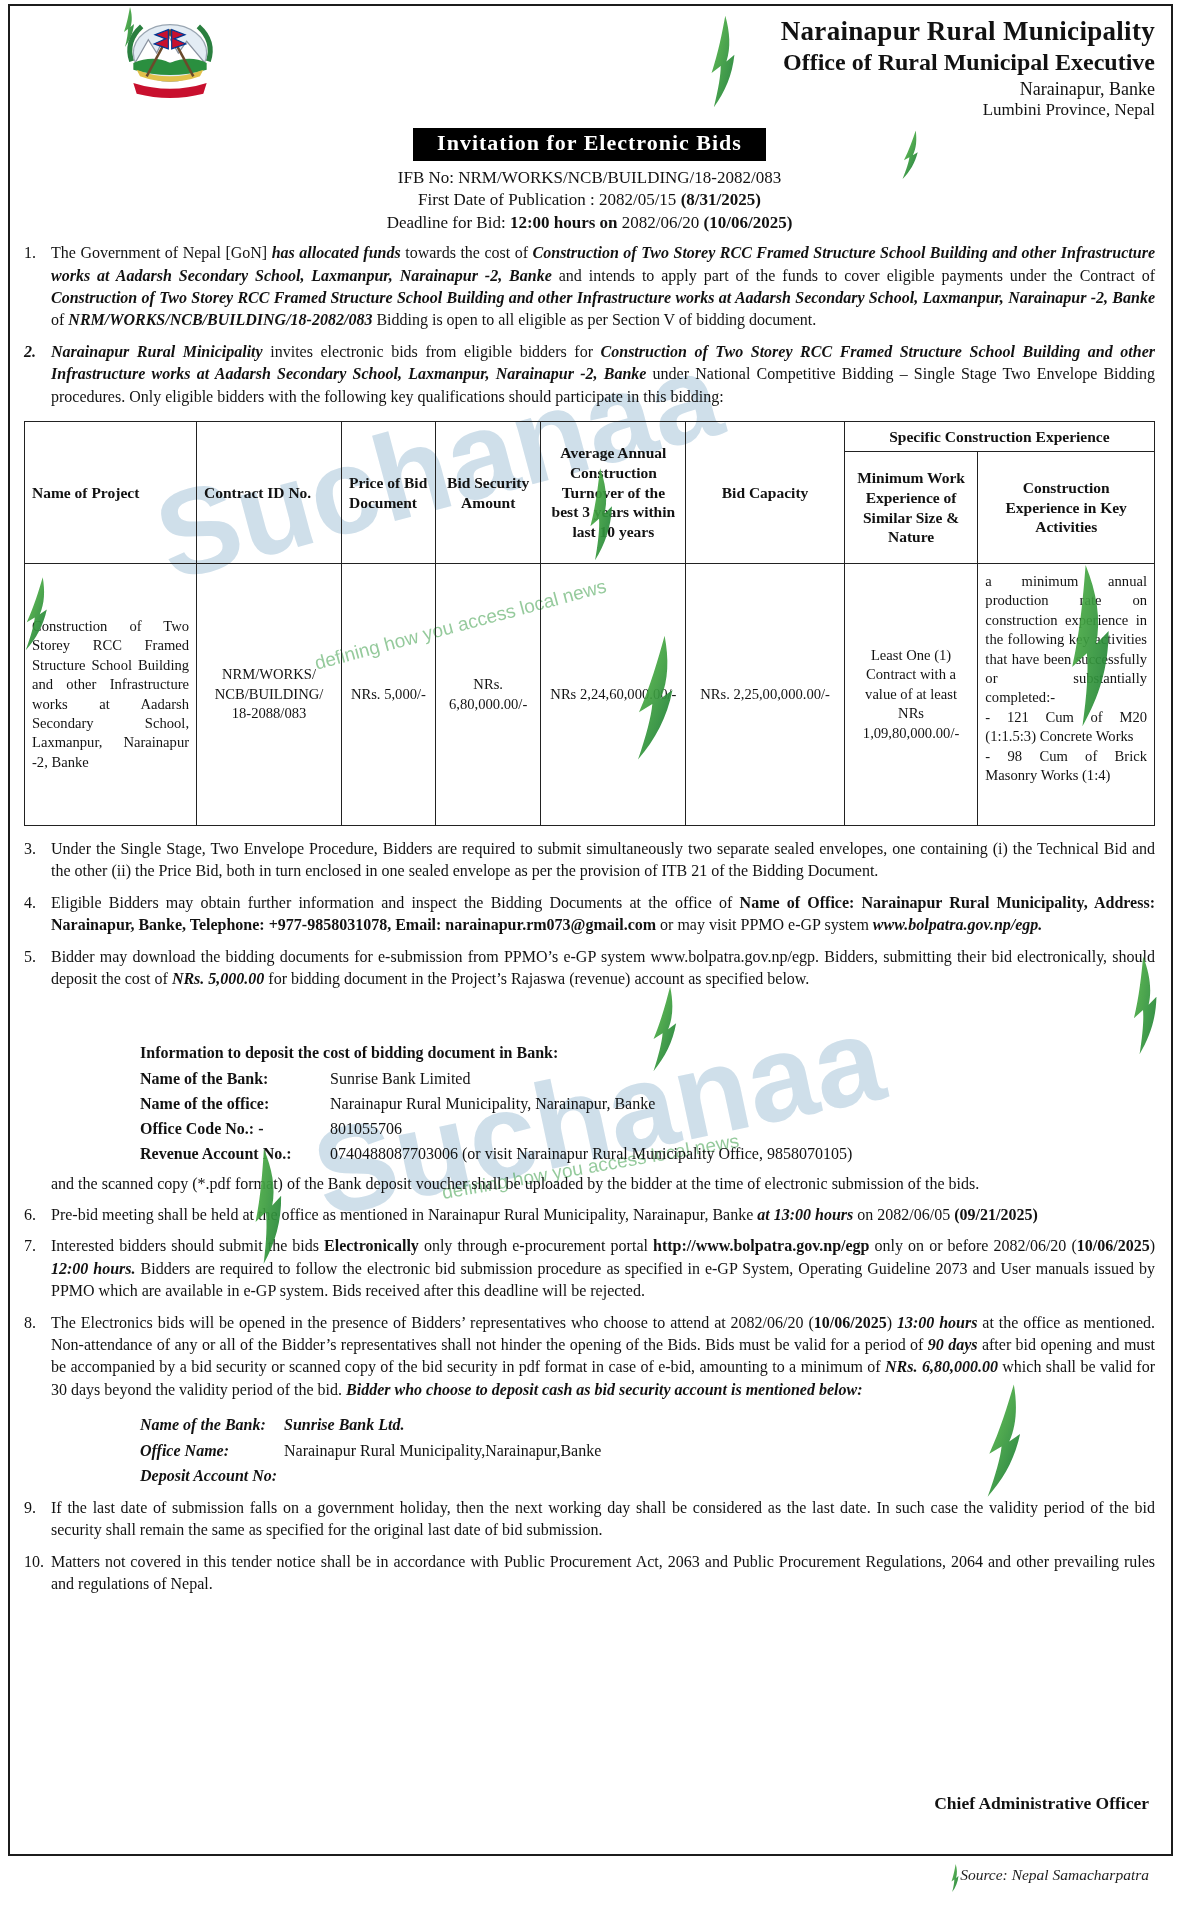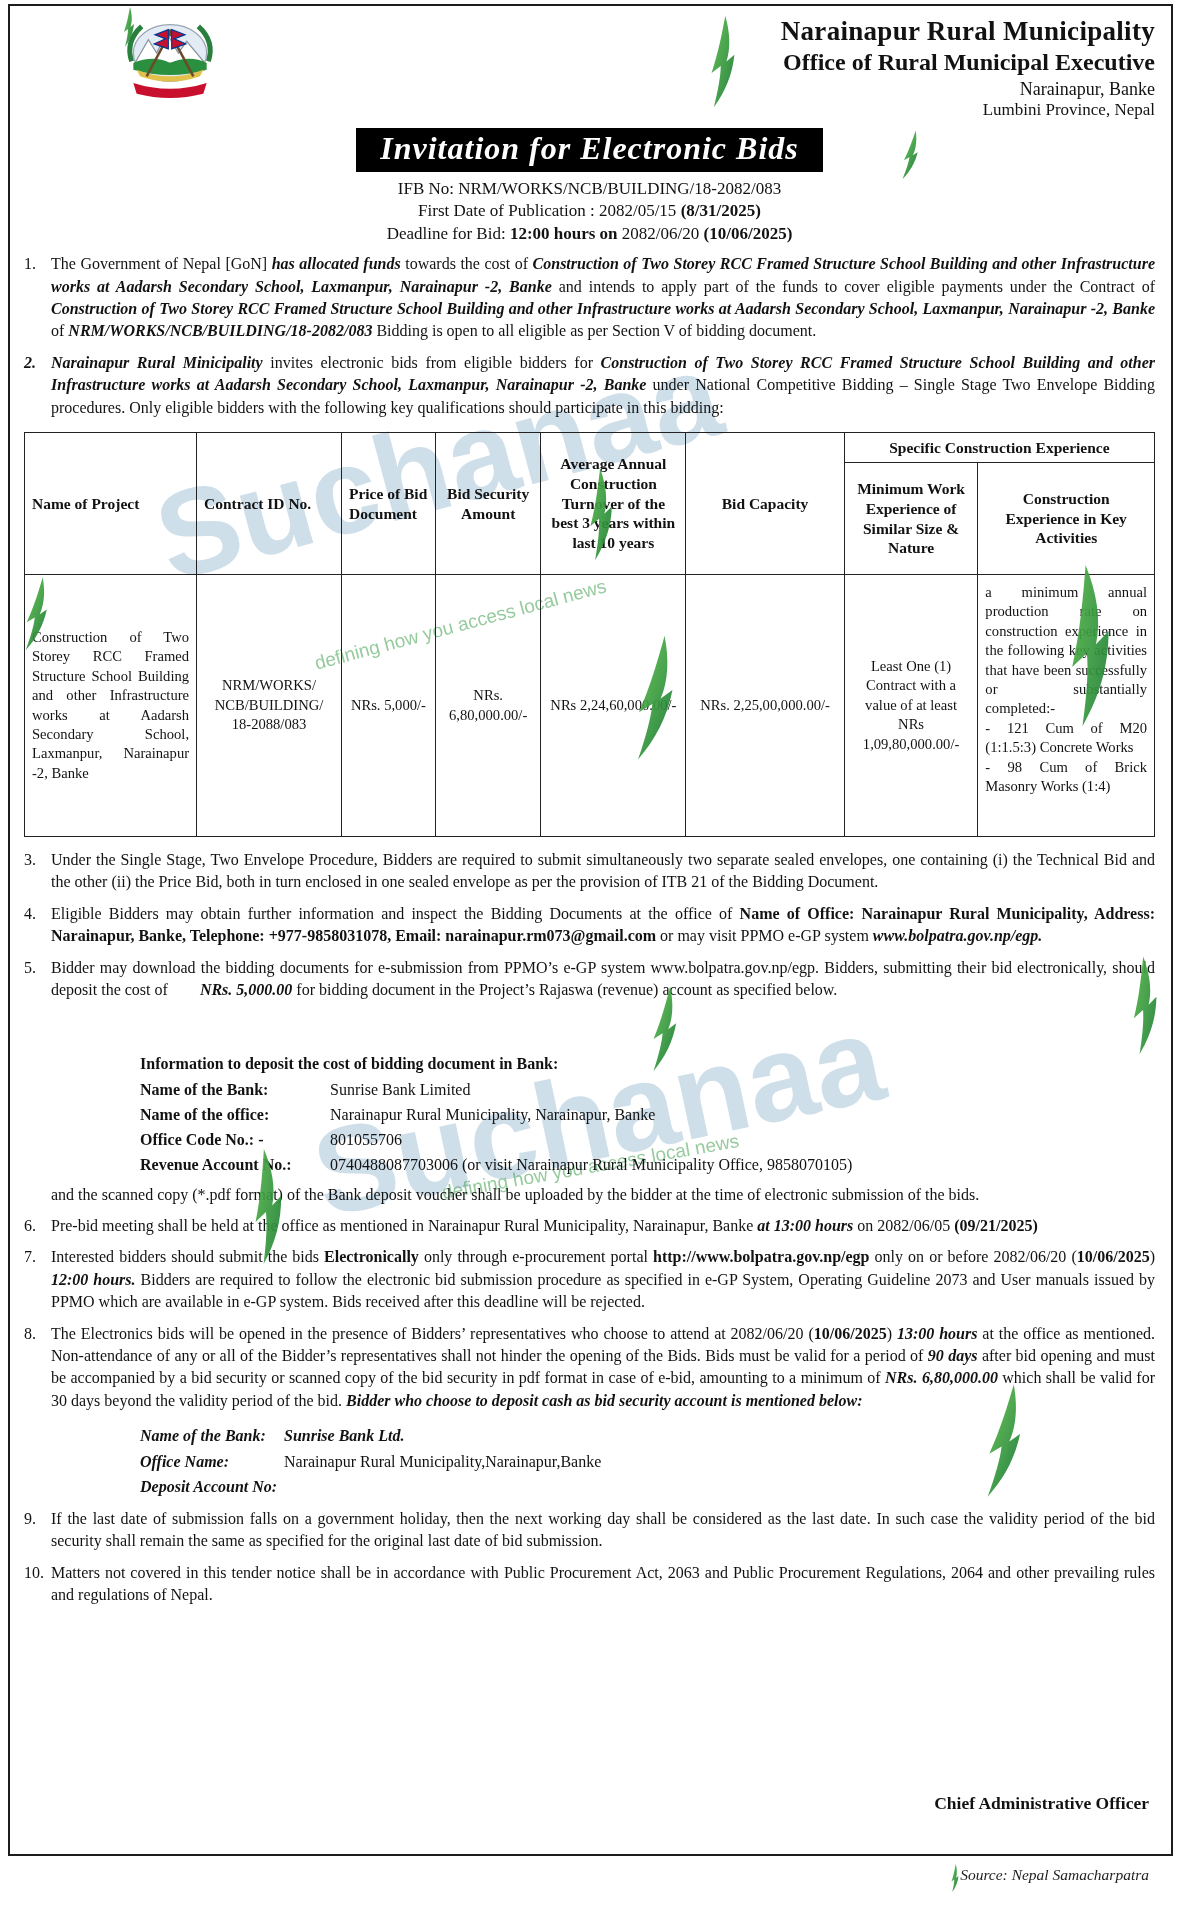--- a/index.html
+++ b/index.html
@@ -20,21 +20,21 @@
   
   .doc-header { position:relative; text-align:right; padding-top:4px; }
   .logo { position:absolute; left:96px; top:2px; width:100px; height:88px; }
   .org-name { font-size:27px; font-weight:bold; letter-spacing:.3px; }
   .office-name { font-size:24px; font-weight:bold; margin-top:2px; }
   .addr { font-size:18px; margin-top:3px; }
   .prov { font-size:17px; }
   .banner-wrap { text-align:center; margin:8px 0 6px; }
   .banner {
     display:inline-block; background:#000; color:#fff;
-    font-size:32px; font-weight:bold; font-style:italic;
+    font-size:22px; font-weight:bold; 
     padding:2px 24px 5px; letter-spacing:1px;
   }
   .meta { text-align:center; font-size:17px; line-height:1.32; margin-bottom:8px; }
   
   .item { display:flex; margin-bottom:9px; font-size:16px; line-height:1.4; }
   .item .num { flex:0 0 27px; }
   .item .num.bi { font-weight:bold; font-style:italic; }
   .item .body { flex:1; text-align:justify; }
   .hang { margin-left:27px; font-size:16px; line-height:1.4; text-align:justify; margin-bottom:9px; }
   
@@ -228,21 +228,21 @@
     <div class="item">
       <span class="num">3.</span>
       <div class="body"><span>Under the Single Stage, Two Envelope Procedure, Bidders are required to submit simultaneously two separate sealed envelopes, one containing (i) the Technical Bid and the other (ii) the Price Bid, both in turn enclosed in one sealed envelope as per the provision of ITB 21 of the Bidding Document.</span></div>
     </div>
     <div class="item">
       <span class="num">4.</span>
       <div class="body"><span>Eligible Bidders may obtain further information and inspect the Bidding Documents at the office of </span><span style="font-weight: bold;">Name of Office: Narainapur Rural Municipality, Address: Narainapur, Banke, Telephone: +977-9858031078, Email: narainapur.rm073@gmail.com</span><span> or may visit PPMO e-GP system </span><span style="font-weight: bold; font-style: italic;">www.bolpatra.gov.np/egp.</span></div>
     </div>
     <div class="item">
       <span class="num">5.</span>
-      <div class="body"><span>Bidder may download the bidding documents for e-submission from PPMO’s e-GP system www.bolpatra.gov.np/egp. Bidders, submitting their bid electronically, should deposit the cost of </span><span style="font-weight: bold; font-style: italic; margin-left: 28px;">NRs. 5,000.00</span><span> for bidding document in the Project’s Rajaswa (revenue) account as specified below.</span></div>
+      <div class="body"><span>Bidder may download the bidding documents for e-submission from PPMO’s e-GP system www.bolpatra.gov.np/egp. Bidders, submitting their bid electronically, should deposit the cost of </span><span style="font-weight: bold; font-style: italic;">NRs. 5,000.00</span><span> for bidding document in the Project’s Rajaswa (revenue) account as specified below.</span></div>
     </div>
 
     <div class="bank">
       <div class="bank-h">Information to deposit the cost of bidding document in Bank:</div>
       <div class="bank-row">
         <span class="bl">Name of the Bank:</span>
         <span class="bv">Sunrise Bank  Limited</span>
       </div>
       <div class="bank-row">
         <span class="bl">Name of the office:</span>

